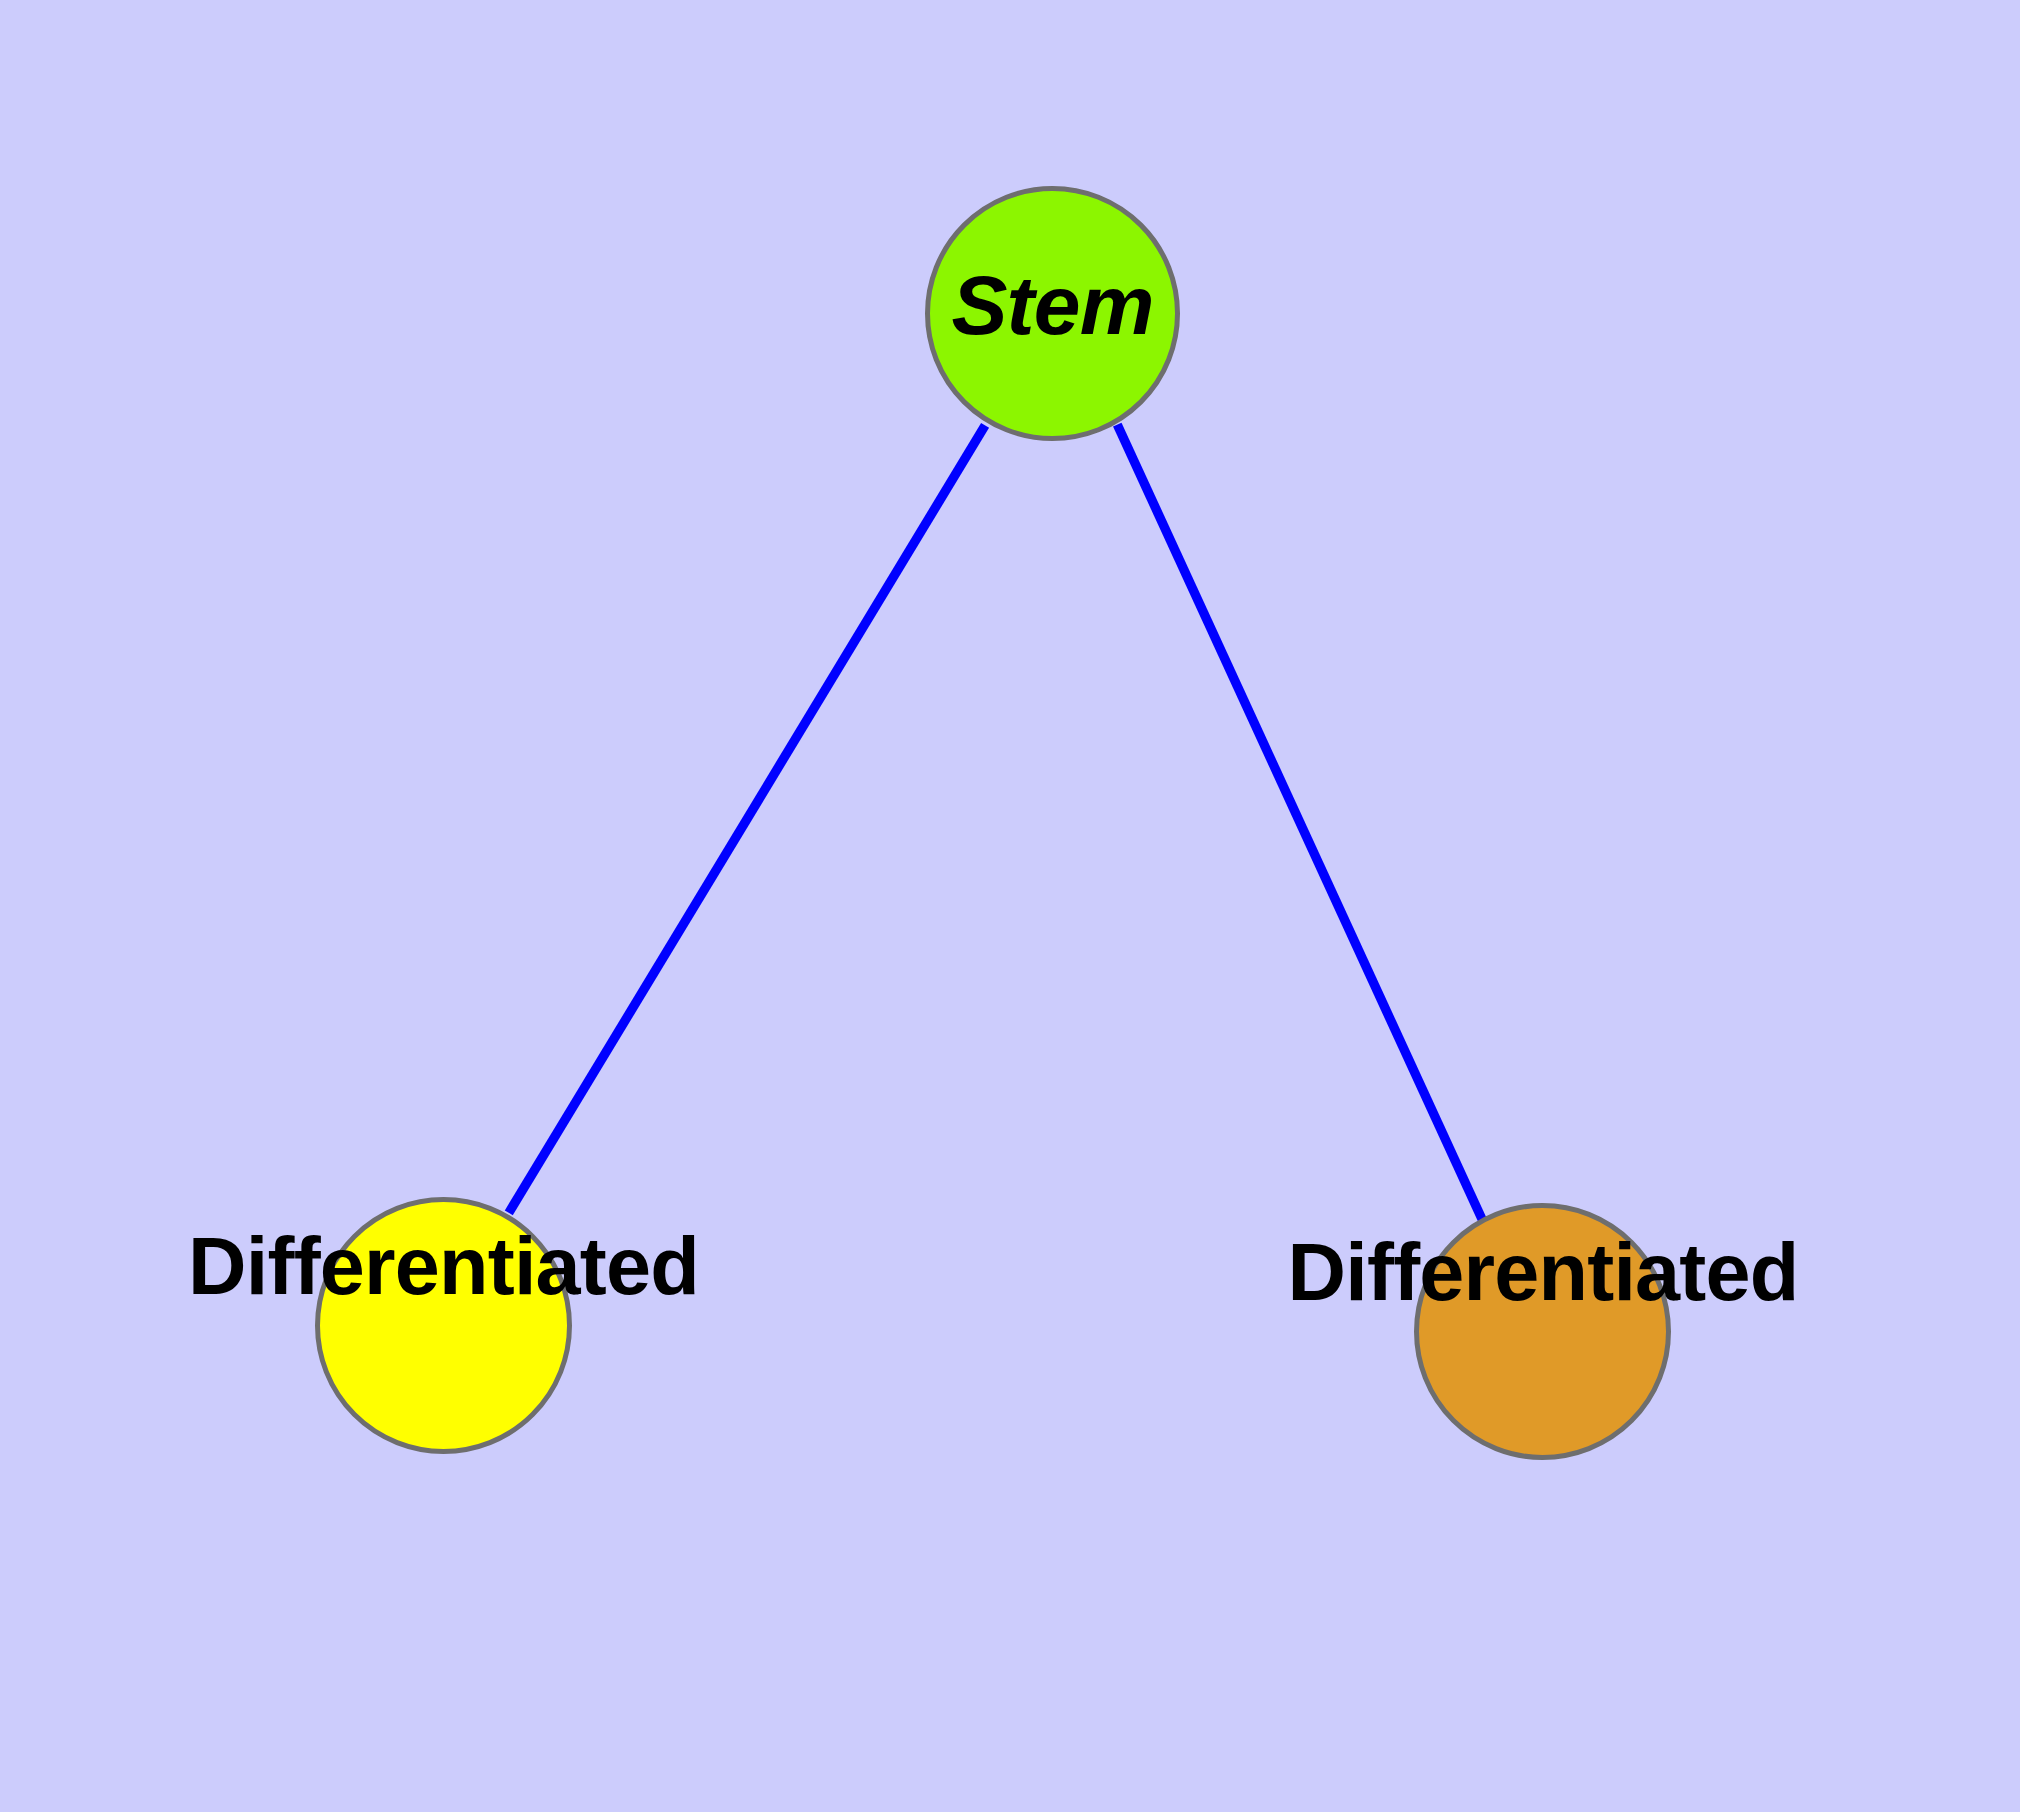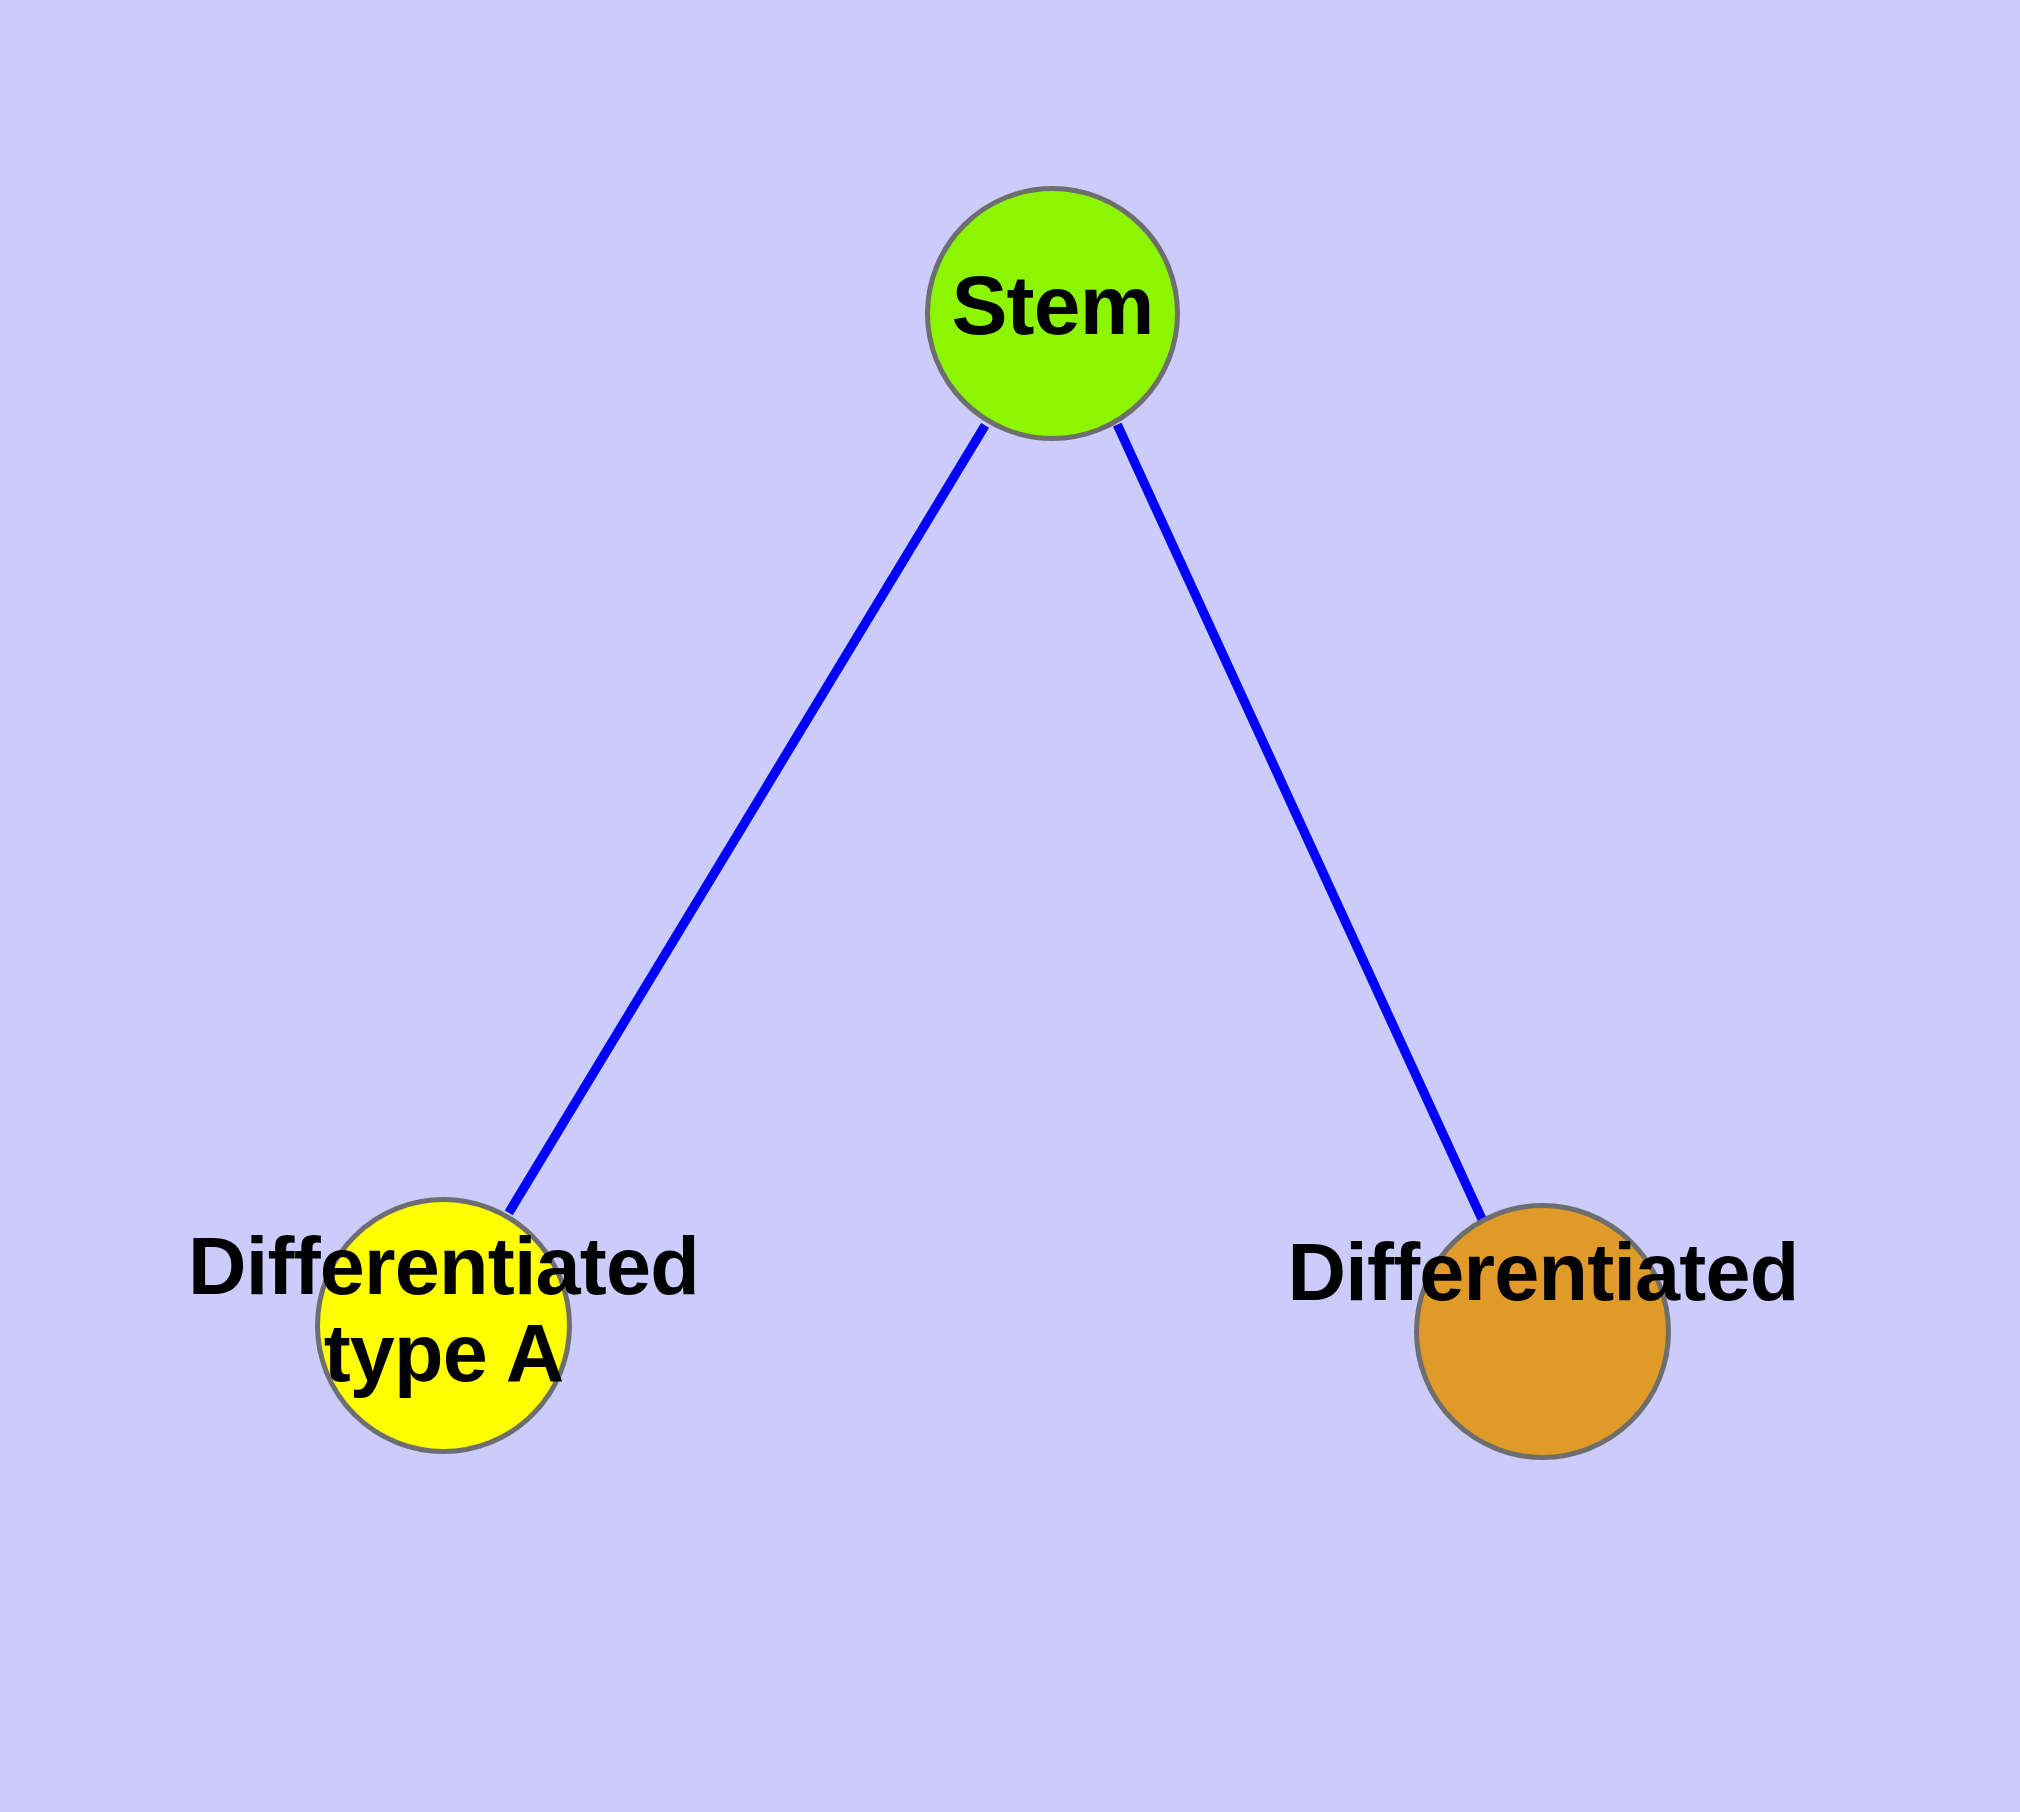--- a/index.html
+++ b/index.html
@@ -61,20 +61,21 @@
     top: 1203px;
     width: 257px;
     height: 257px;
     background: #e09a28;
   }
   #label-stem {
     left: 925px;
     top: 260px;
     width: 255px;
     font-size: 84px;
+    font-style: italic;
   }
   #label-diff-a {
     left: 19.5px;
     top: 1223px;
     width: 848px;
     font-size: 81px;
   }
   #label-diff-b {
     left: 1119px;
     top: 1229px;
@@ -91,20 +92,20 @@
     <line id="edge-stem-diff-a" x1="1162" y1="502" x2="600" y2="1431" stroke="#0000ff" stroke-width="11" stroke-linecap="butt"></line>
     <line id="edge-stem-diff-b" x1="1318" y1="501" x2="1749" y2="1440" stroke="#0000ff" stroke-width="11" stroke-linecap="butt"></line>
   </svg>
 
   <div id="node-diff-a" class="graph-node"></div>
 
   <div id="node-diff-b" class="graph-node"></div>
 
   <div id="node-stem" class="graph-node"></div>
 
-  <div id="label-diff-a" class="node-label"><span>Differentiated</span><br><span>type A</span></div>
+  <div id="label-diff-a" class="node-label"><span>Differentiated</span><br></div>
 
   <div id="label-diff-b" class="node-label"><span>Differentiated</span><br></div>
 
   <div id="label-stem" class="node-label"><span>Stem</span></div>
 
 </div>
 
 
 </body></html>

